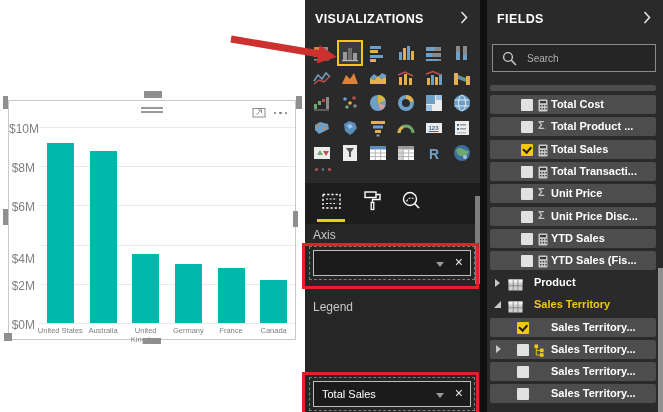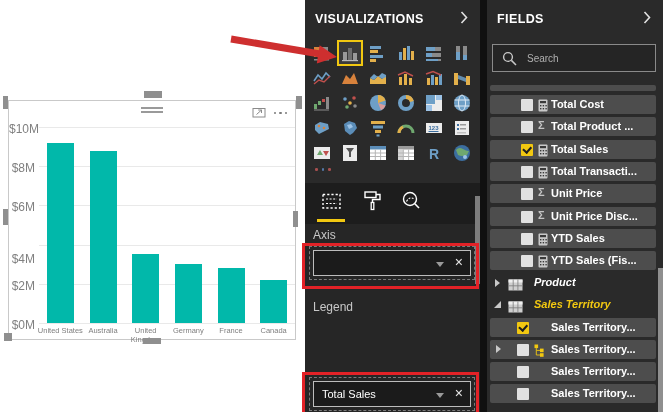--- a/index.html
+++ b/index.html
@@ -58,21 +58,21 @@
 
   
   #search-box{position:absolute;left:5px;top:44px;width:164px;height:28px;background:#252525;border:1px solid #8a8a8a;}
   #search-box input{position:absolute;inset:0;width:100%;height:100%;background:transparent;border:0;outline:none;color:#fef9c3;font-size:10px;padding-left:34px;}
   #search-box input::placeholder{color:#b0b0b0;}
   #search-icon{position:absolute;left:9px;top:6px;}
   #sliver{position:absolute;left:3px;top:85px;width:166px;height:6px;background:#4d4d4d;border-radius:2px;}
   .frow{position:absolute;left:3px;width:166px;height:19px;background:#4d4d4d;border-radius:2px;white-space:nowrap;overflow:hidden;}
   .trow{position:absolute;left:3px;width:166px;height:18px;white-space:nowrap;overflow:hidden;}
   .flabel{position:absolute;left:61px;top:3px;font-size:11px;font-weight:bold;color:#fff;}
-  .tlabel{position:absolute;left:44px;top:2px;font-size:11px;font-weight:bold;color:#fff;font-style:italic;}
+  .tlabel{position:absolute;left:44px;top:2px;font-size:11px;font-weight:bold;color:#fff;}
   .tlabel.act{color:var(--accent);}
   .cb{position:absolute;top:3.5px;width:12px;height:12px;background:#e1e1e1;border-radius:1px;}
   .cb.checked{background:var(--accent);}
   .cb.checked::after{content:"";position:absolute;left:2px;top:2.5px;width:6px;height:3.5px;border-left:2px solid #1f1f1f;border-bottom:2px solid #1f1f1f;transform:rotate(-48deg);}
   .exp{position:absolute;width:0;height:0;}
   .exp.collapsed{border-top:4px solid transparent;border-bottom:4px solid transparent;border-left:5px solid #c8c8c8;top:5px;}
   .exp.expanded{border-bottom:7px solid #c8c8c8;border-left:7px solid transparent;top:5px;}
   .ficon{position:absolute;top:3px;}
   .sigma{position:absolute;top:2px;font-size:11px;font-weight:bold;color:#c4c4c4;}
 

